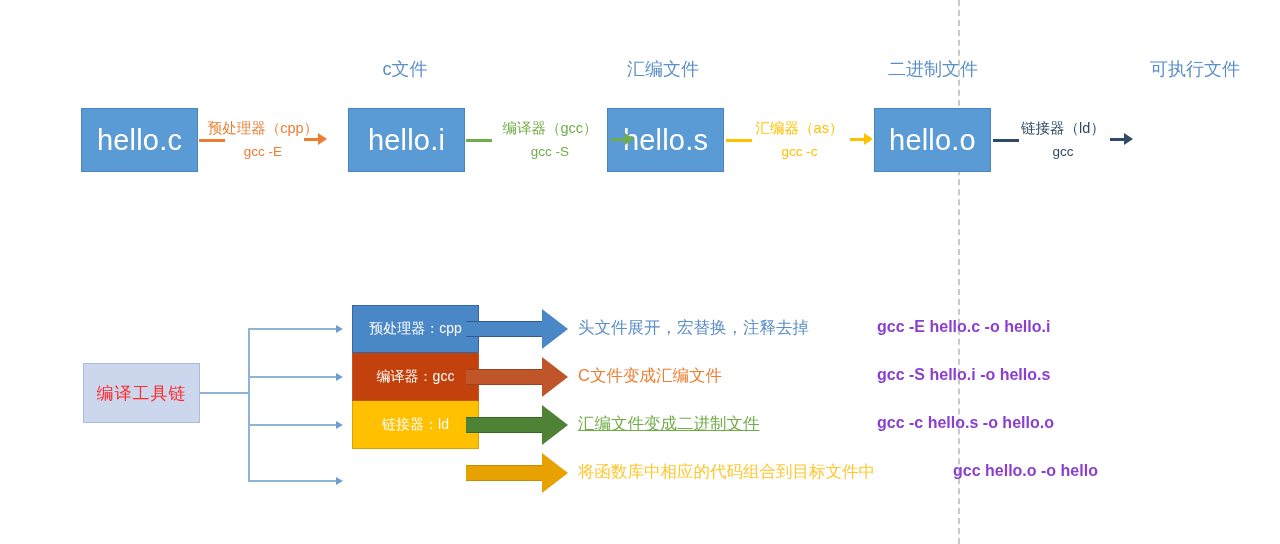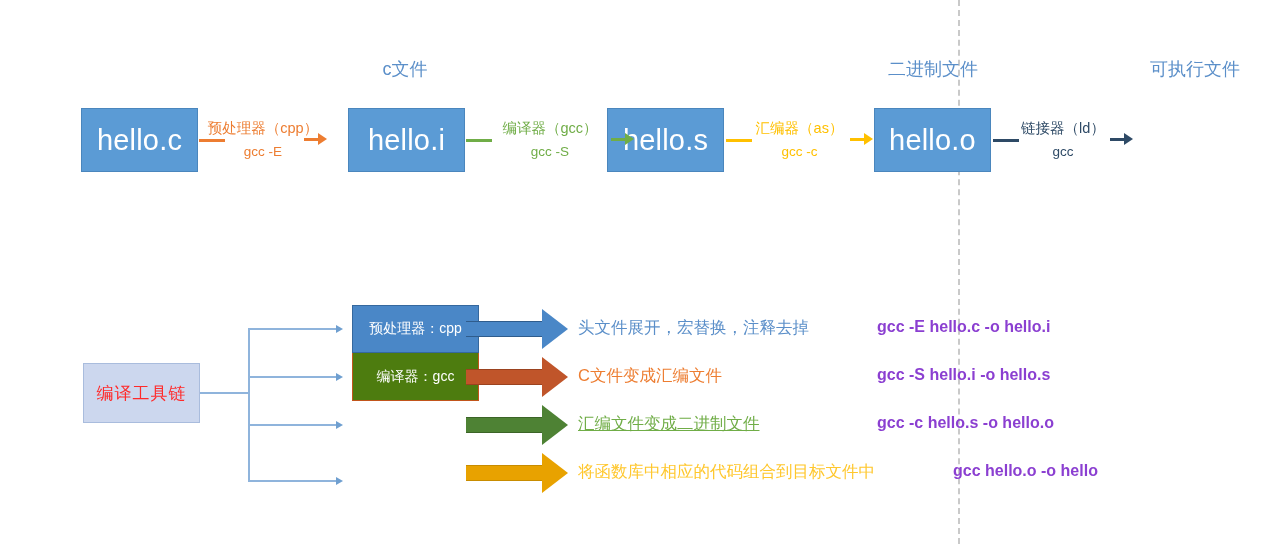--- a/index.html
+++ b/index.html
@@ -196,20 +196,21 @@
   }
 </style>
 </head>
 <body>
 
 <div class="stage">
 
   <div class="divider"></div>
 
   <div class="stage-label" style="left:330px;width:150px;">c文件</div>
+  <div class="stage-label" style="left:588px;width:150px;">汇编文件</div>
   <div class="stage-label" style="left:858px;width:150px;">二进制文件</div>
   <div class="stage-label" style="left:1120px;width:150px;">可执行文件</div>
 
   <div class="file-box" style="left:81px;width:117px;">hello.c</div>
   <div class="file-box" style="left:348px;width:117px;">hello.i</div>
   <div class="file-box" style="left:607px;width:117px;">hello.s</div>
   <div class="file-box" style="left:874px;width:117px;">hello.o</div>
 
   <div class="conn" style="left:199px;width:128px;">
     <div class="bar" style="background:#ED7D31;"></div>
@@ -258,22 +259,25 @@
   <div class="tree-line" style="left:248px;top:424px;width:90px;height:2px;"></div>
   <div class="tree-arrow" style="left:336px;top:420.5px;"></div>
 
   <div class="tree-line" style="left:248px;top:480px;width:90px;height:2px;"></div>
   <div class="tree-arrow" style="left:336px;top:476.5px;"></div>
 
   <div class="tc-stack">
     <div class="tc-item" style="background:#4A87C7;border:1px solid #35689E;">
       <span>预处理器：cpp</span>
     </div>
-    <div class="tc-item" style="background:#4d7c0f;border:1px solid #C2551B;border-top:0;">
+    <div class="tc-item" style="background:#c2410c;border:1px solid #C2551B;border-top:0;">
       <span>编译器：gcc</span>
+    </div>
+    <div class="tc-item" style="background:#FFC000;border:1px solid #D9A300;border-top:0;">
+      <span>链接器：ld</span>
     </div>
   </div>
 
   <div class="blockarrow" style="left:466px;top:309px;width:102px;">
     <div class="shaft" style="background:#4A87C7;border-color:#2F5C8C;width:76px;"></div>
     <div class="head" style="left:76px;border-left-color:#4A87C7;"></div>
   </div>
   <div class="blockarrow" style="left:466px;top:357px;width:102px;">
     <div class="shaft" style="background:#C0552A;border-color:#9B421F;width:76px;"></div>
     <div class="head" style="left:76px;border-left-color:#C0552A;"></div>

